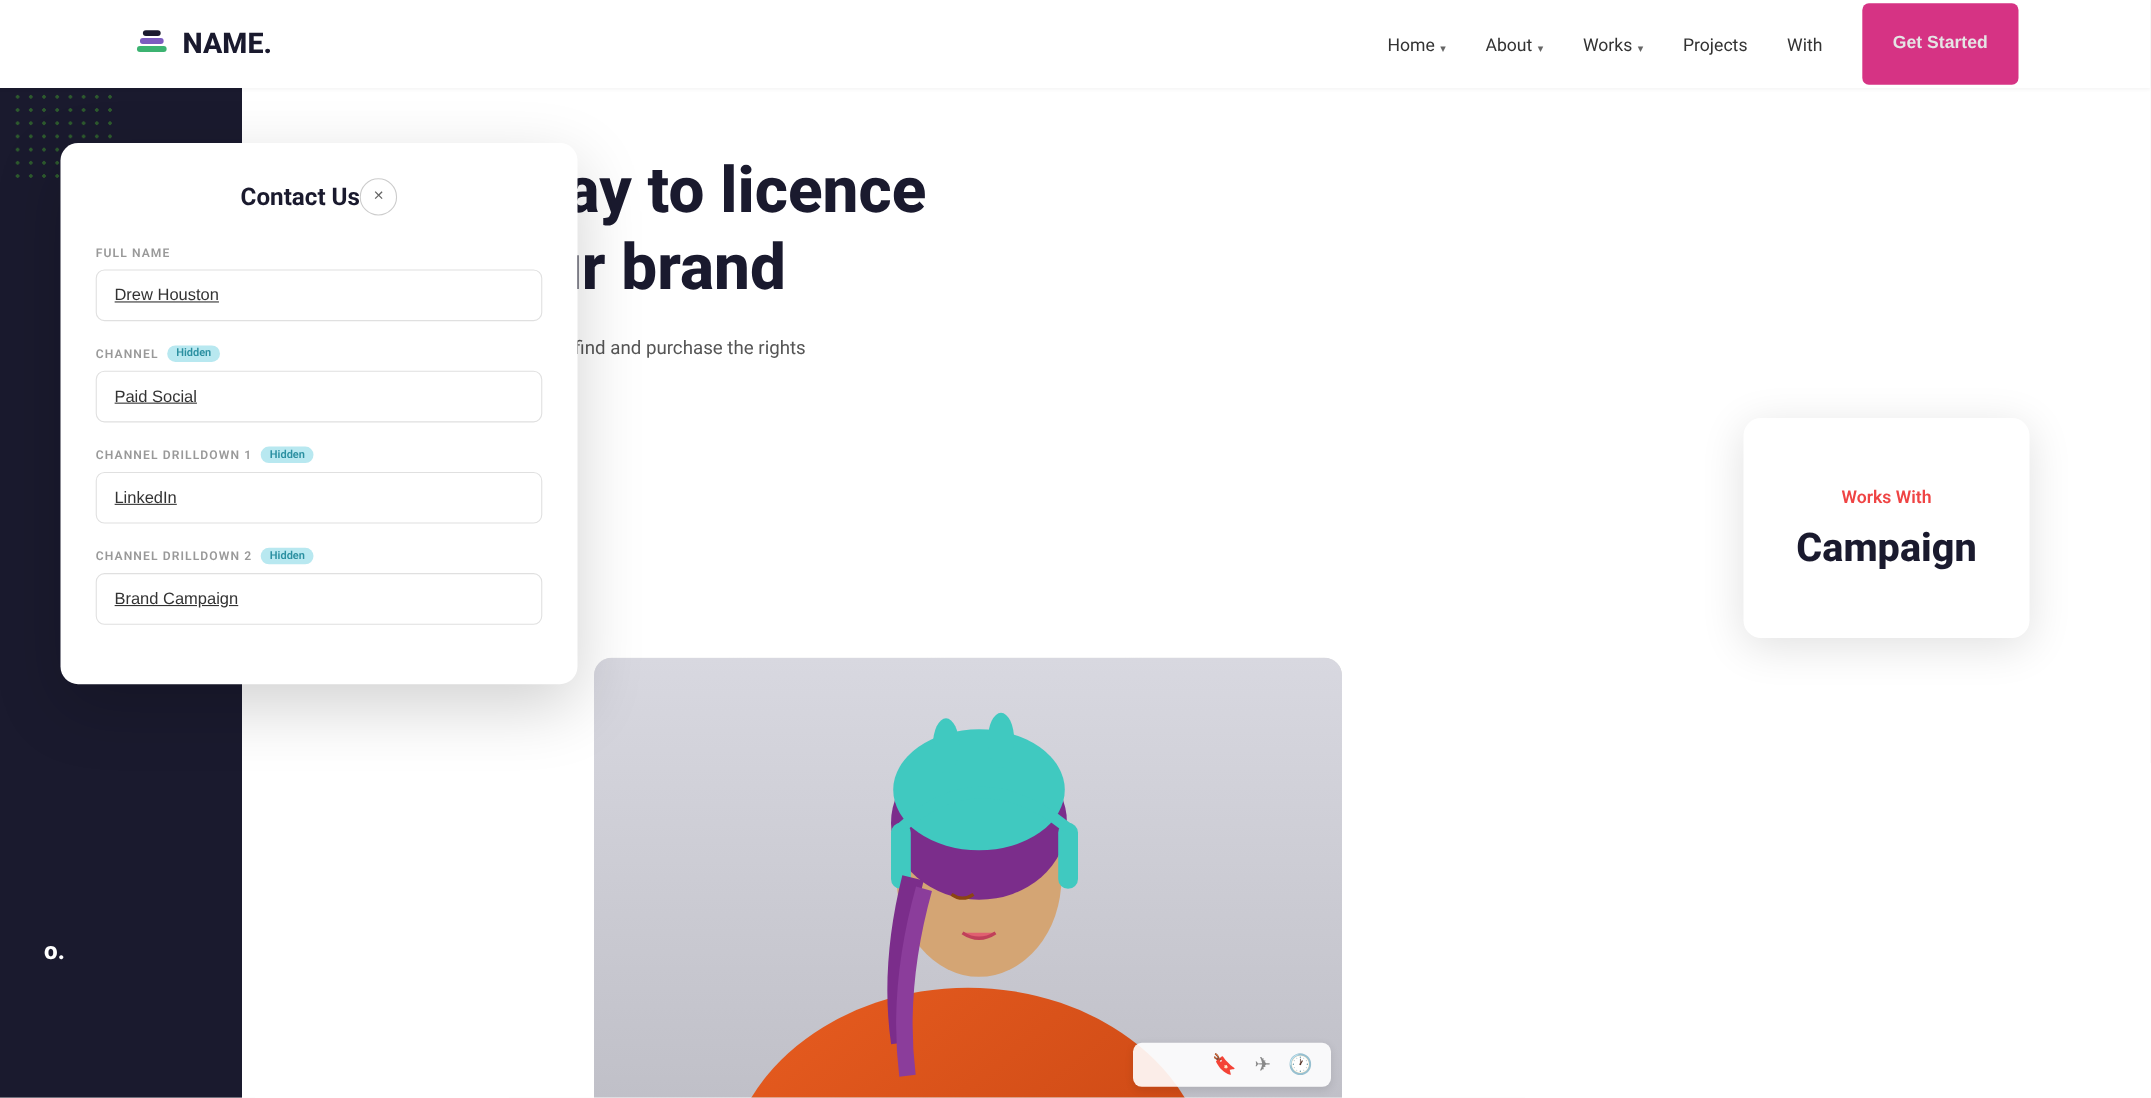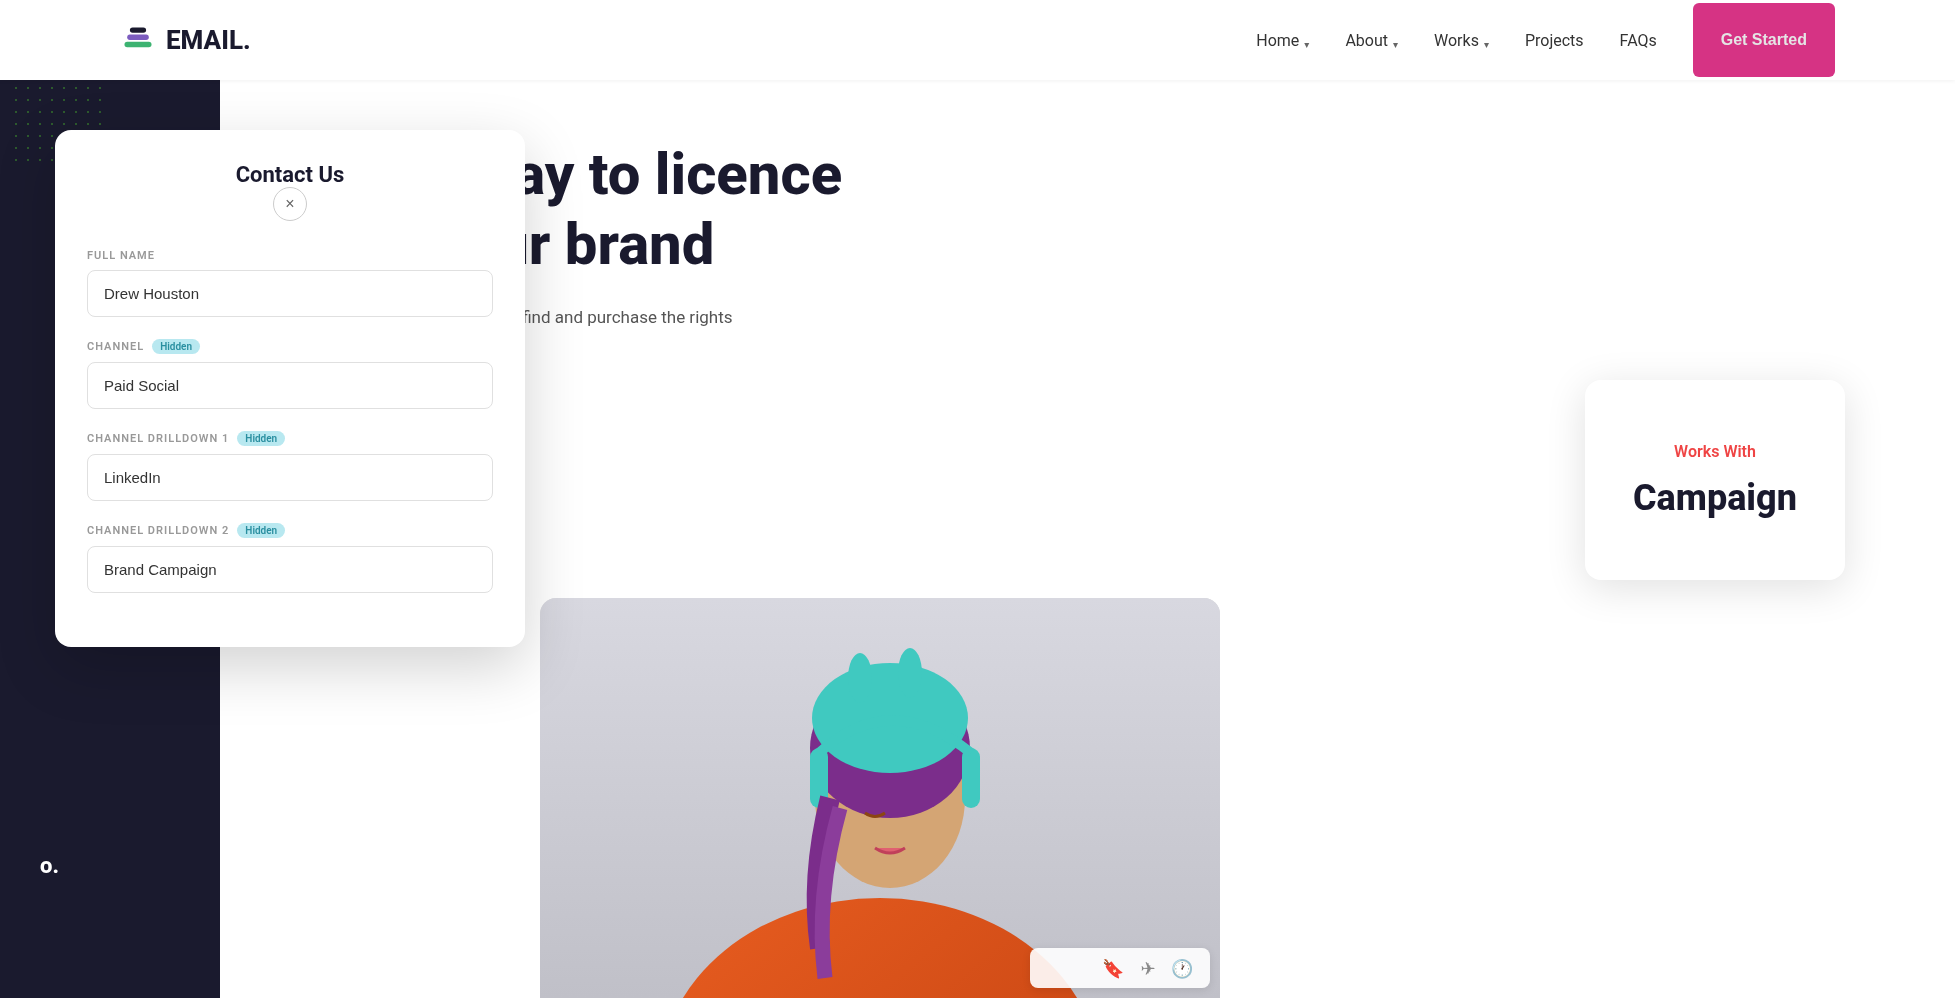--- a/index.html
+++ b/index.html
@@ -189,21 +189,20 @@
       border-radius: 16px;
       box-shadow: 0 20px 60px rgba(0,0,0,0.18);
       padding: 32px;
       z-index: 100;
     }
     .modal-header {
       display: flex;
       align-items: center;
       justify-content: center;
       margin-bottom: 28px;
-      flex-direction: column;
     }
     .modal-title {
       font-size: 22px;
       font-weight: 700;
       color: #1a1a2e;
     }
     .modal-close {
       width: 34px;
       height: 34px;
       border-radius: 50%;
@@ -244,20 +243,21 @@
     }
     .form-input {
       width: 100%;
       padding: 14px 16px;
       border: 1.5px solid #e0e0e0;
       border-radius: 8px;
       font-size: 15px;
       color: #333;
       background: #fff;
       outline: none;
+      text-decoration: underline;
     }
 
     
     .left-dark-bg {
       position: absolute;
       top: 0; left: 0;
       width: 220px;
       height: 100%;
       background: #1a1a2e;
       z-index: 1;
@@ -292,41 +292,41 @@
   <div class="dot-pattern dot-pattern-bottom-right"></div>
 
   <nav class="navbar">
     <div class="navbar-logo">
 
       <svg class="logo-icon" viewBox="0 0 40 40" fill="none" xmlns="http://www.w3.org/2000/svg">
         <rect x="5" y="22" width="30" height="6" rx="3" fill="#3cb371"></rect>
         <rect x="8" y="14" width="24" height="6" rx="3" fill="#7c5cbf"></rect>
         <rect x="11" y="6" width="18" height="6" rx="3" fill="#1a1a2e"></rect>
       </svg>
-      <span class="logo-text">EMAIL.</span>
+      <span class="logo-text">NAME.</span>
     </div>
 
     <div class="navbar-nav">
       <div class="nav-item">
         <span>Home</span>
         <span class="chevron">▾</span>
       </div>
       <div class="nav-item">
         <span>About</span>
         <span class="chevron">▾</span>
       </div>
       <div class="nav-item">
         <span>Works</span>
         <span class="chevron">▾</span>
       </div>
       <div class="nav-item">
         <span>Projects</span>
       </div>
       <div class="nav-item">
-        <span>FAQs</span>
+        <span>With</span>
       </div>
       <button class="btn-get-started">Get Started</button>
     </div>
   </nav>
 
   <div class="hero-section">
     <h1 class="hero-title">
       <span>asiest way to licence</span><br>
       <span>c for your brand</span>
     </h1>

